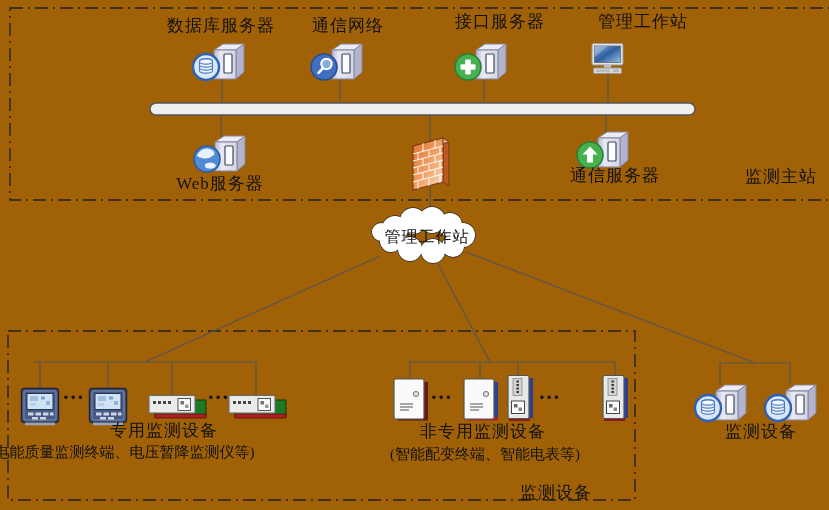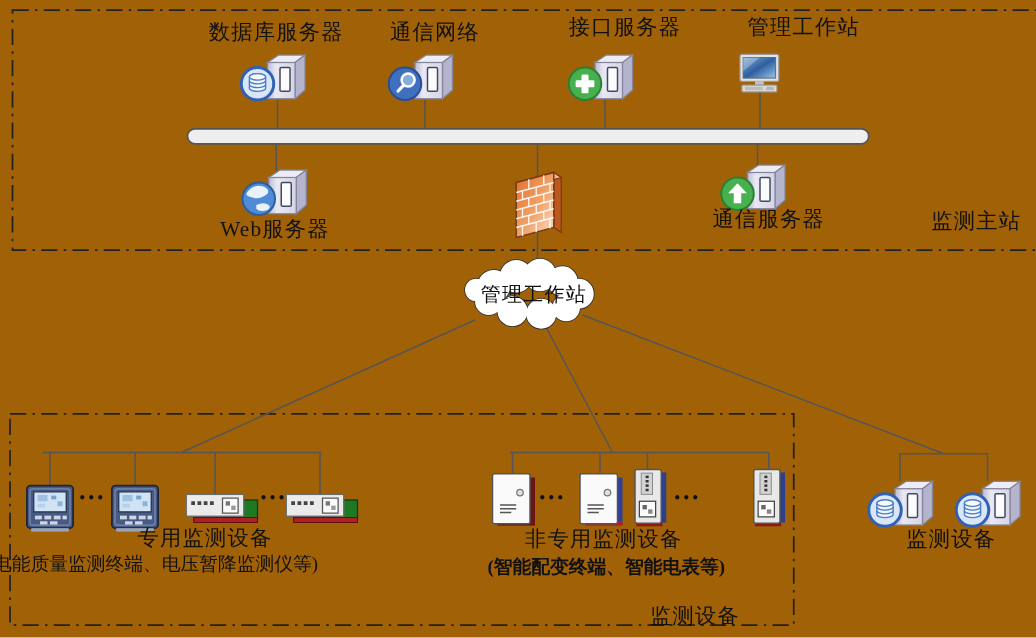--- a/index.html
+++ b/index.html
@@ -303,21 +303,21 @@
 <div class="lbl" style="left:615px;top:13px;margin-left:28px;">管理工作站</div>
 <div class="lbl" style="left:220px;top:175px;">Web服务器</div>
 <div class="lbl" style="left:615px;top:167px;">通信服务器</div>
 <div class="lbl" style="left:781px;top:168px;font-family:Liberation Serif, serif;">监测主站</div>
 
 <div class="lbl" style="left:427px;top:228px;font-size:16px;">管理工作站</div>
 
 <div class="lbl" style="left:164px;top:422px;">专用监测设备</div>
 <div class="lbl small" style="left:122px;top:444px;">(电能质量监测终端、电压暂降监测仪等)</div>
 <div class="lbl" style="left:483px;top:423px;">非专用监测设备</div>
-<div class="lbl small" style="left:485px;top:446px;font-weight:bold;">(智能配变终端、智能电表等)</div>
+<div class="lbl small" style="left:485px;top:446px;">(智能配变终端、智能电表等)</div>
 <div class="lbl" style="left:556px;top:484px;">监测设备</div>
 <div class="lbl" style="left:761px;top:423px;">监测设备</div>
 
 <div class="dots" style="left:74px;top:382px;">...</div>
 <div class="dots" style="left:219px;top:382px;">...</div>
 <div class="dots" style="left:442px;top:382px;">...</div>
 <div class="dots" style="left:550px;top:382px;">...</div>
 
 </div>
 

